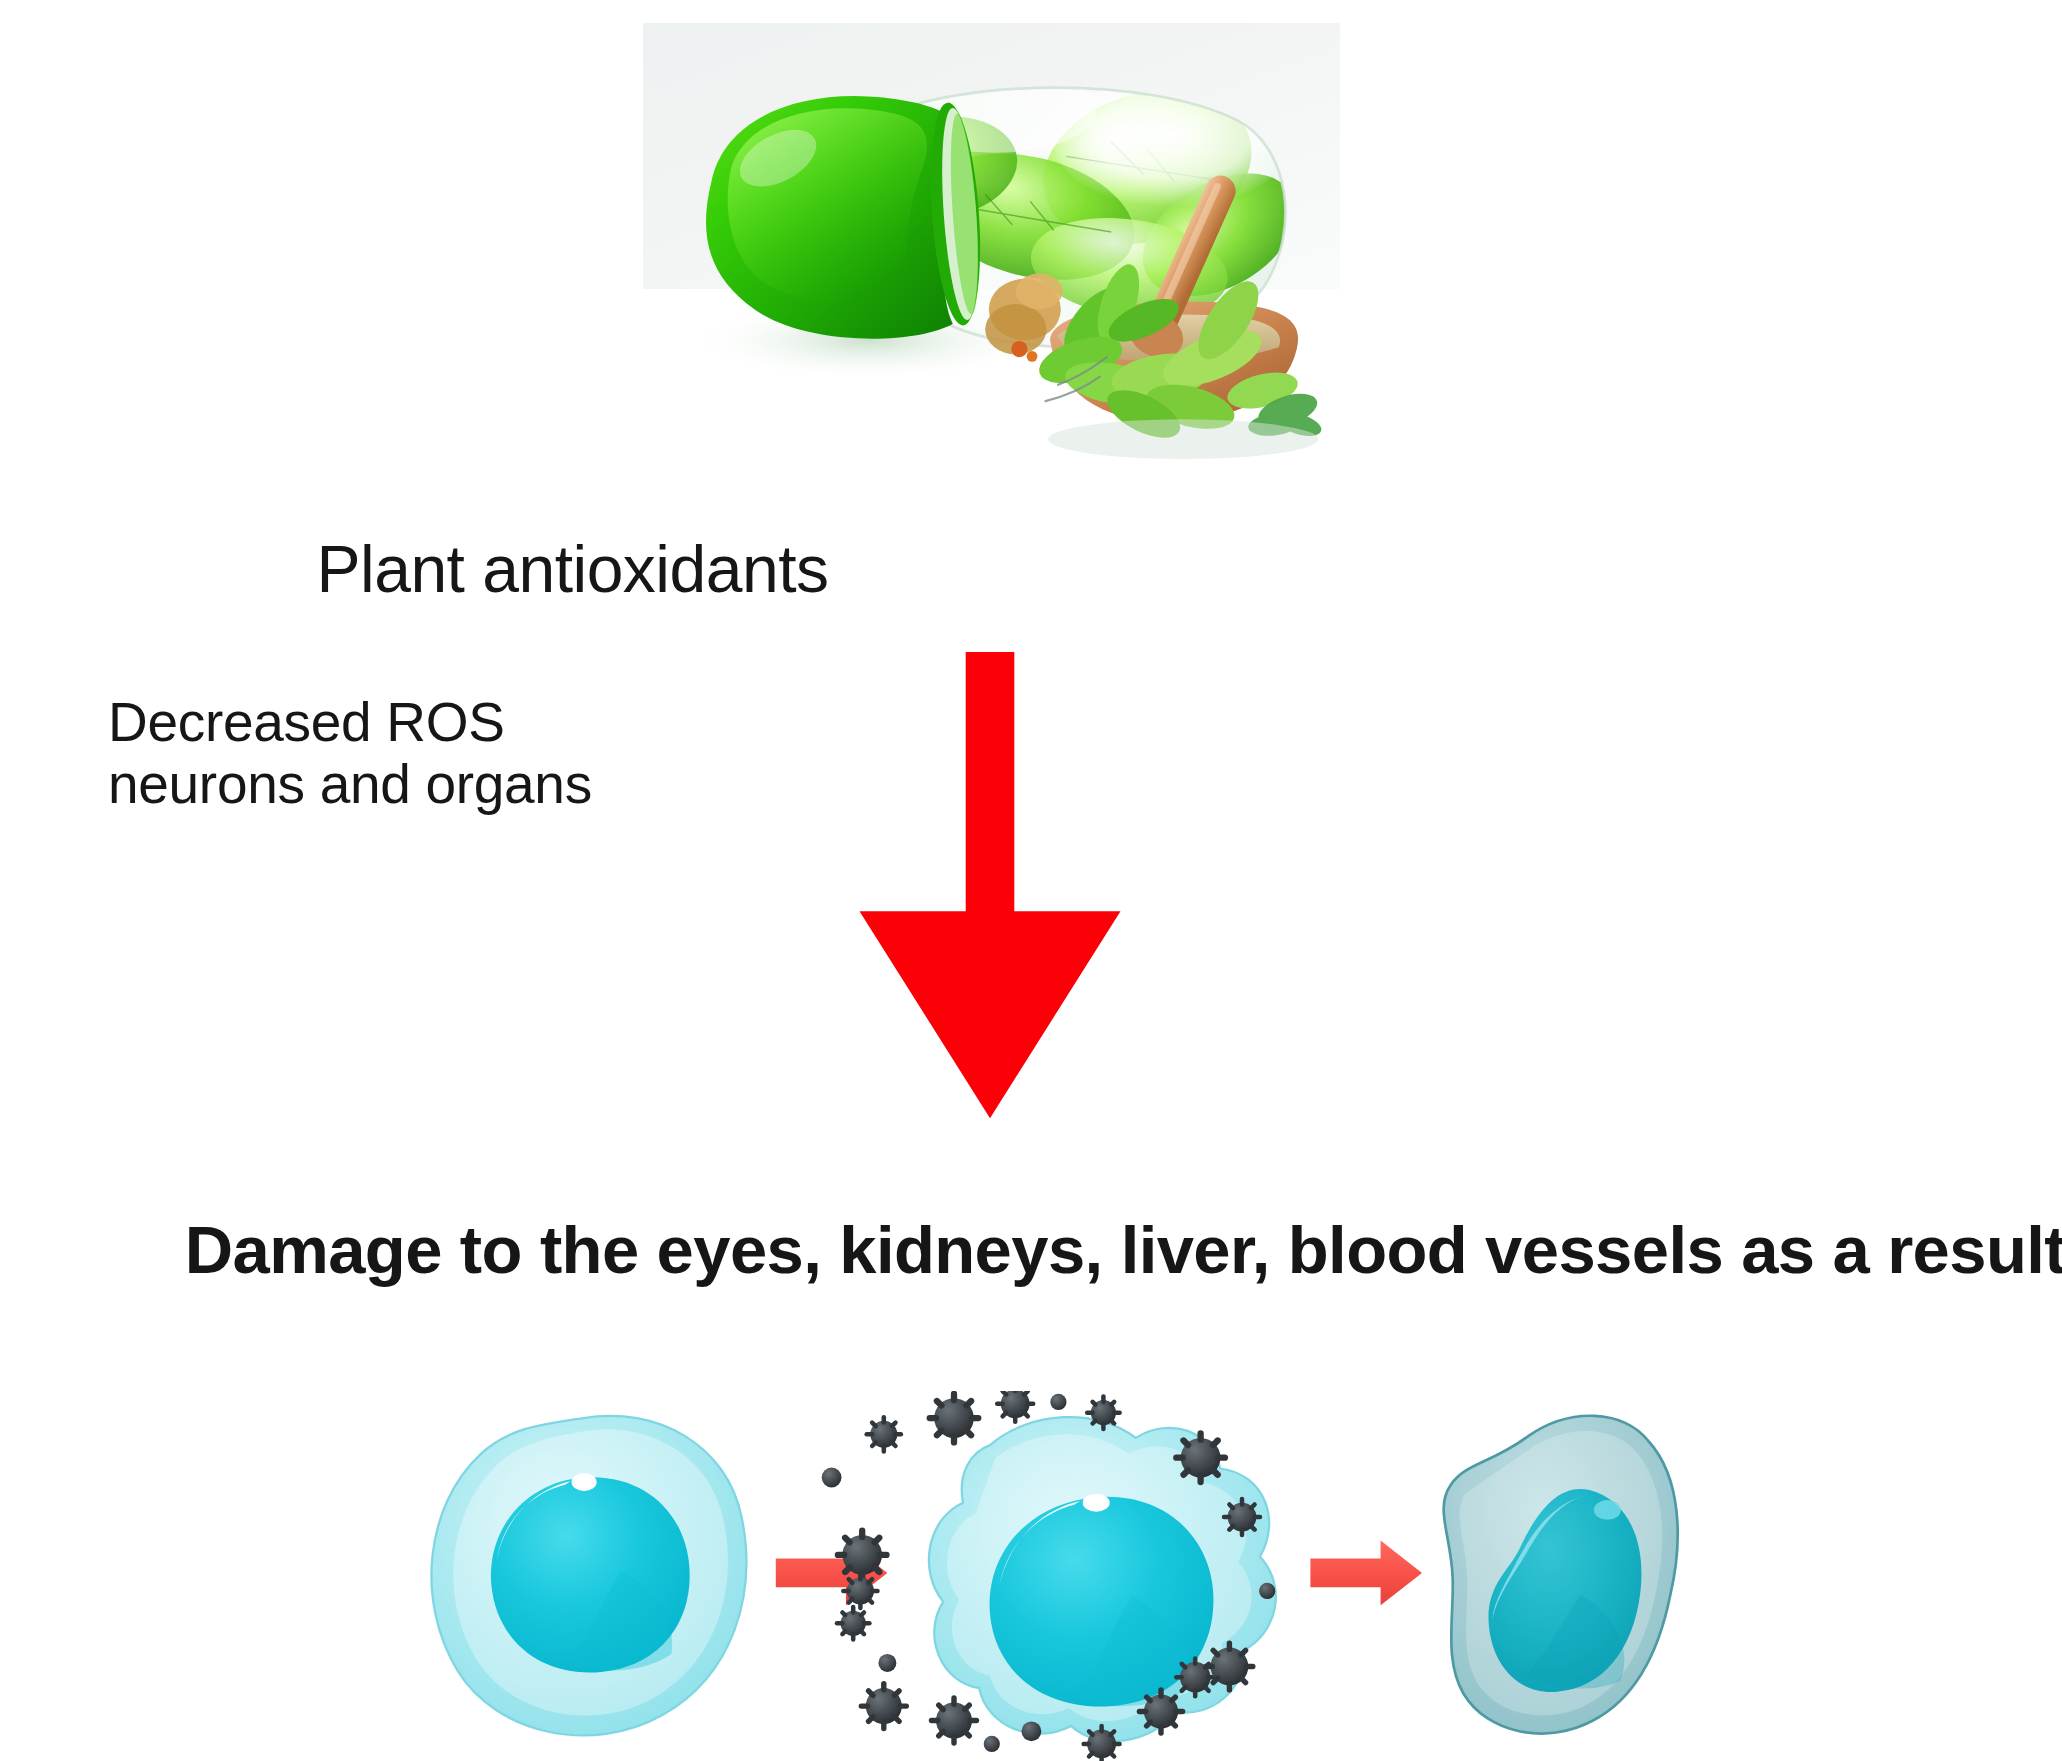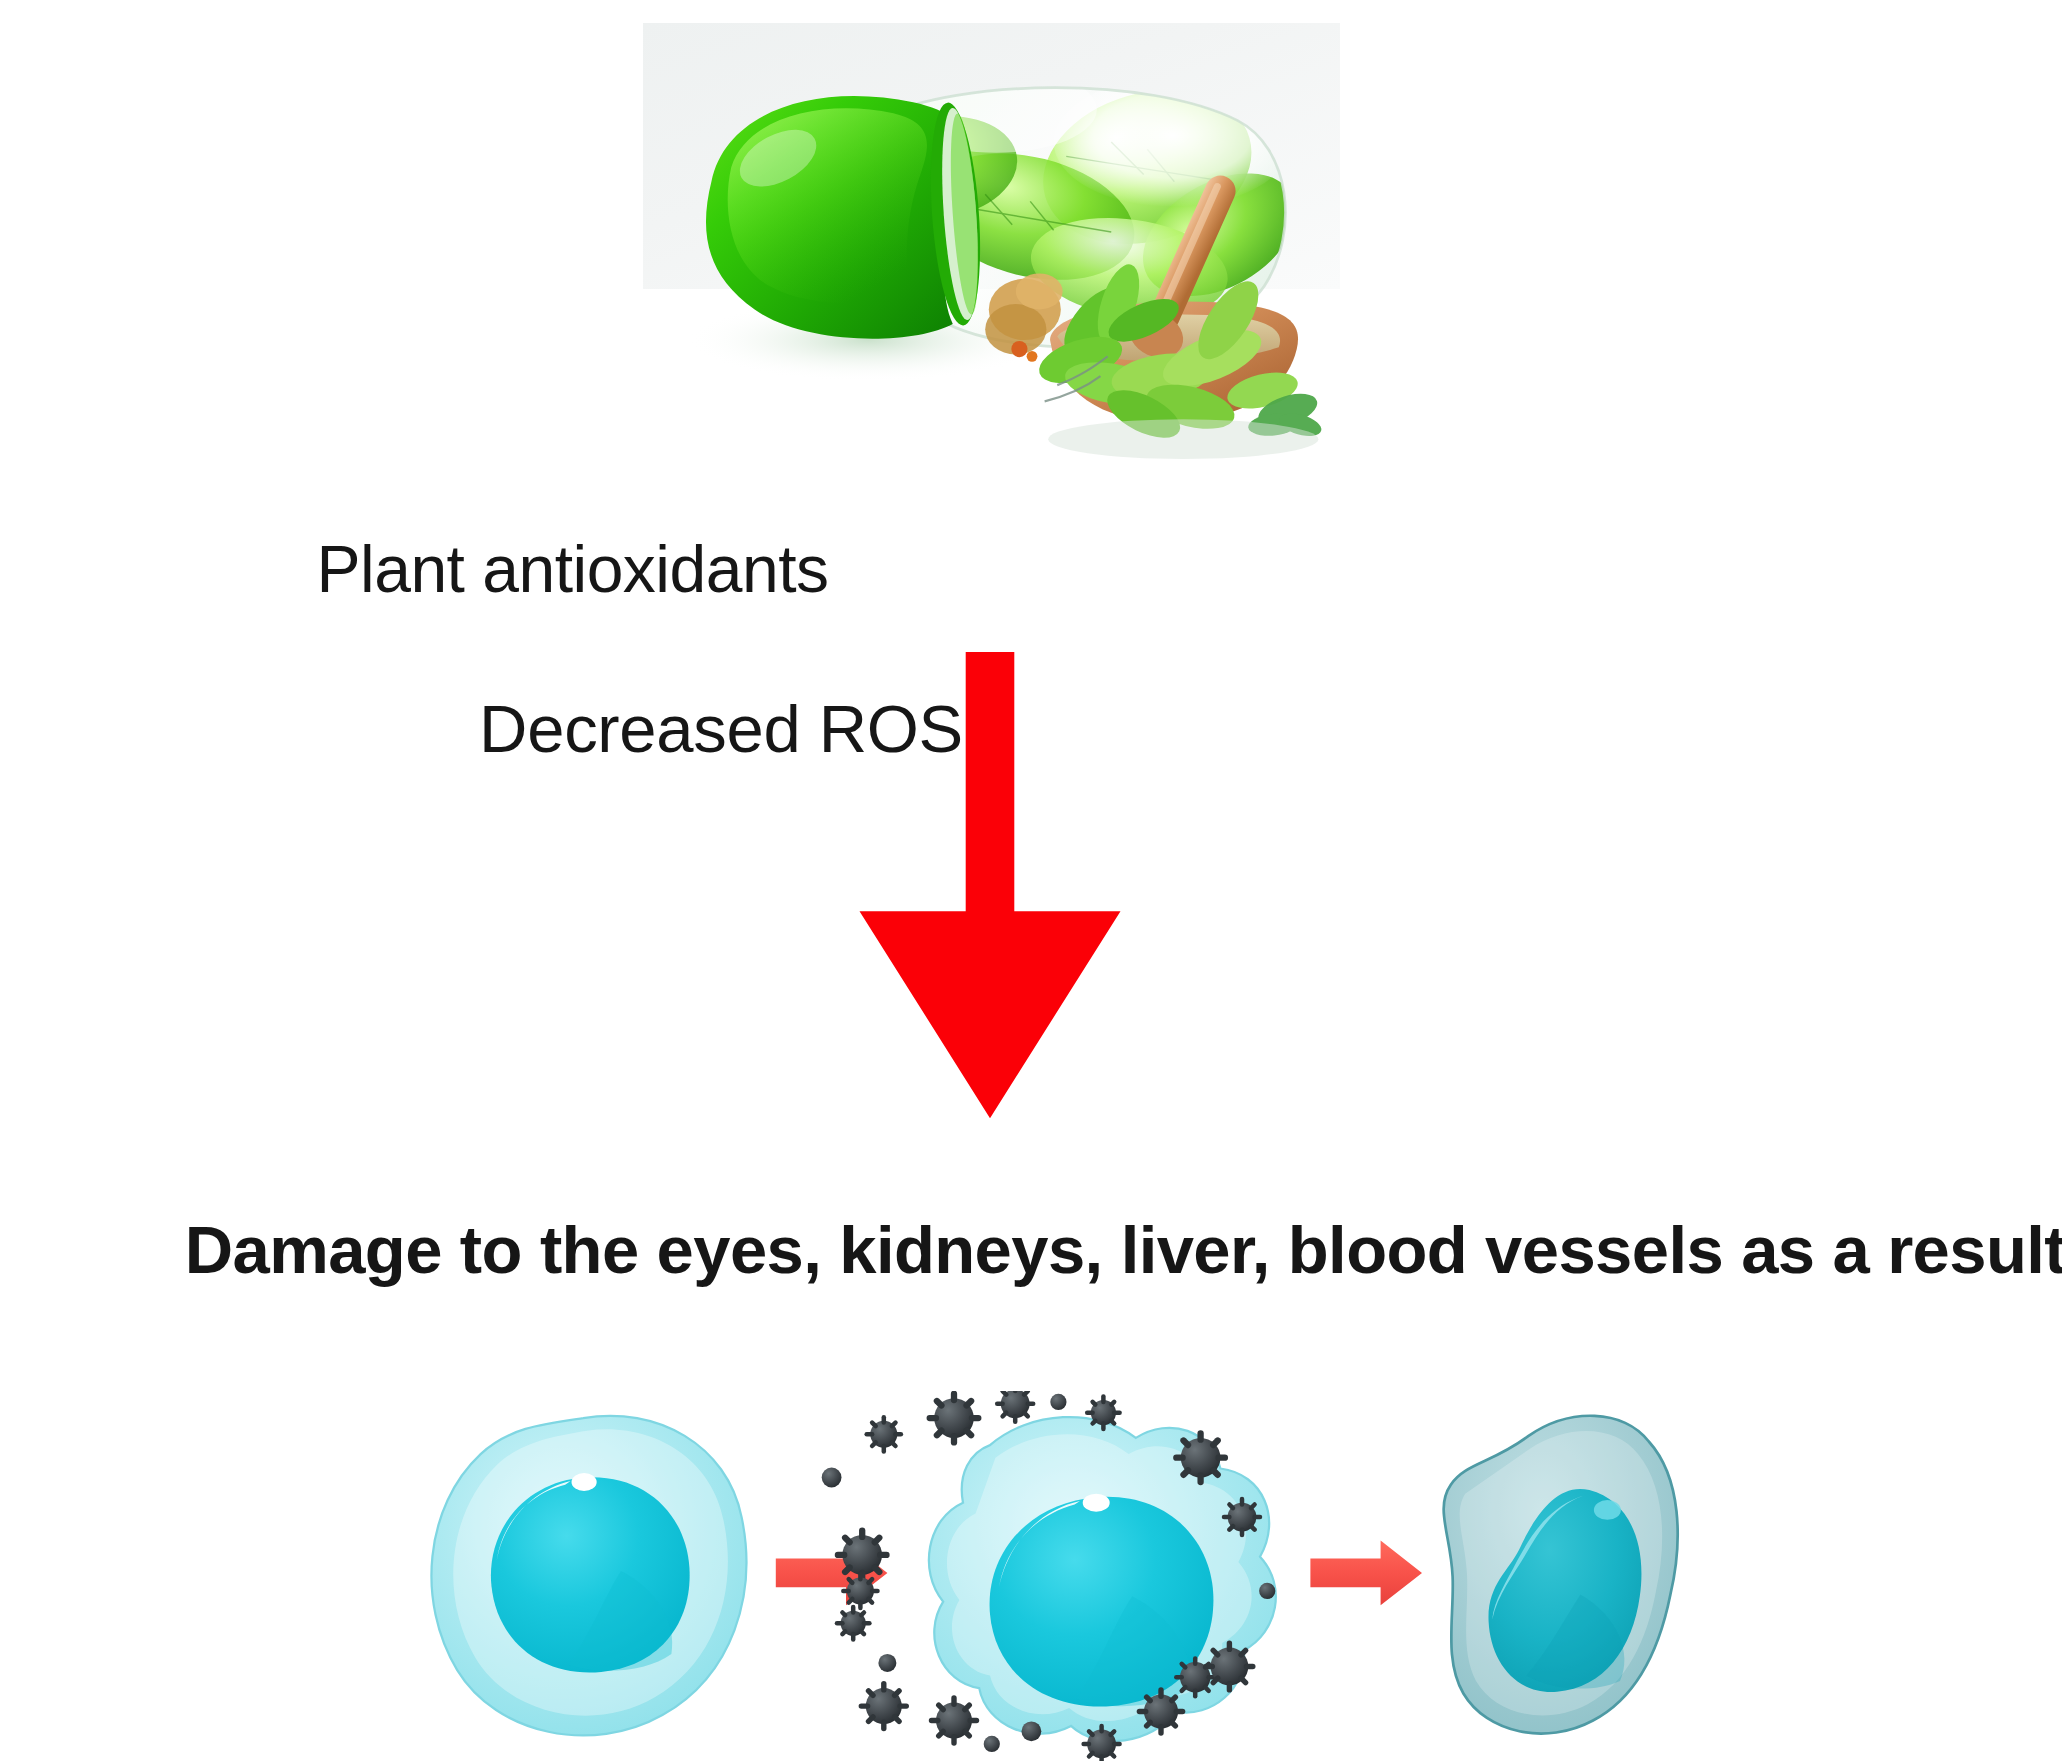--- a/index.html
+++ b/index.html
@@ -22,22 +22,22 @@
   #hero svg{position:absolute;left:0;top:0;}
 
   
   #title-plant{
     left:0;top:536px;width:1663px;text-align:center;
     font-size:66px;line-height:1.0;letter-spacing:-0.5px;font-weight:400;
   }
   #title-plant span{display:inline-block;transform:translateX(-259px);}
 
   #left-note{
-    left:108px;top:691px;width:855px;text-align:right;
-    font-size:67px;line-height:1.13;font-weight:400;letter-spacing:-0.3px;
+    left:108px;top:691px;width:855px;text-align:left;
+    font-size:55px;line-height:1.13;font-weight:400;letter-spacing:-0.3px;
   }
   #left-note .ln{display:block;white-space:nowrap;}
 
   #damage-text{
     left:4px;top:1212px;width:2062px;text-align:right;
     font-size:67px;line-height:1.12;font-weight:700;letter-spacing:-0.6px;
   }
   #damage-text .ln{display:block;white-space:nowrap;}
   #damage-text .ln1{transform:translateX(0px);}
   #damage-text .ln2{transform:translateX(0px);}
@@ -187,20 +187,21 @@
     <ellipse cx="600" cy="462" rx="150" ry="22" fill="#d7e3d9" opacity="0.5"></ellipse>
   </svg>
 </div>
 
 <div class="abs" id="title-plant">
   <span>Plant antioxidants</span>
 </div>
 
 <div class="abs" id="left-note">
   <span class="ln">Decreased ROS</span>
+  <span class="ln">neurons and organs</span>
 </div>
 
 <div class="abs" id="red-arrow">
   <svg width="288" height="468" viewBox="0 0 320 520">
     <path d="M133 0 H 187 V 288 H 305 L 160 518 L 15 288 H 133 Z" fill="#FB0007"></path>
   </svg>
 </div>
 
 <div class="abs" id="damage-text">
   <span class="ln ln1">Damage to the eyes, kidneys, liver, blood vessels as a result</span>

